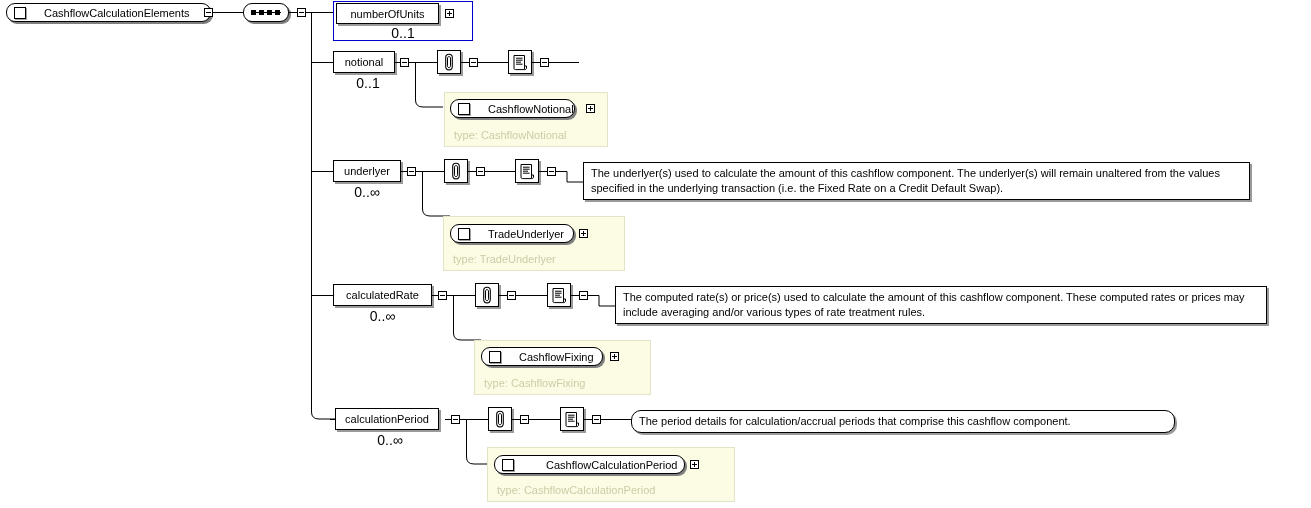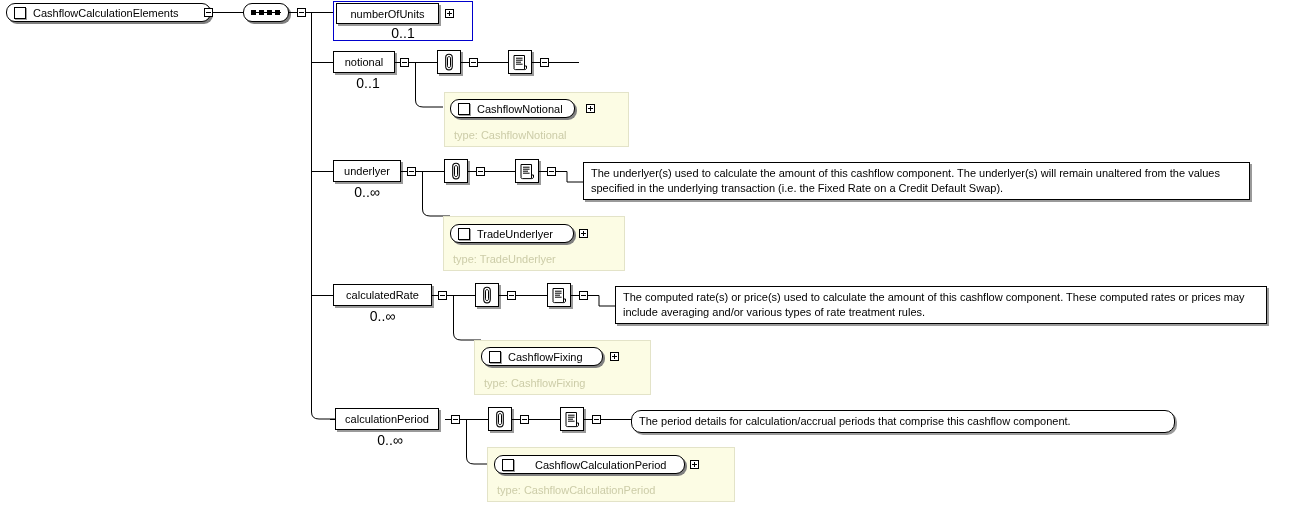--- a/index.html
+++ b/index.html
@@ -78,20 +78,21 @@
     height: 10px;
     border: 1px solid #000;
     background: #fff;
     box-shadow: 1px 1px 0 #a0a0a0;
     flex: 0 0 auto;
     margin-right: 7px;
   }
   .rounded-node .lbl {
     font-size: 11px;
     line-height: 12px;
+    margin-left: 11px;
   }
 
   
   .sequence {
     position: absolute;
     width: 46px;
     height: 19px;
     background: #fff;
     border: 1px solid #000;
     border-radius: 9px;
@@ -275,21 +276,21 @@
       <path d="M2,1.5 L12.5,1.5 L12.5,12 L14.5,12 L14.5,14 C14.5,15.2 13.5,15.6 12.5,15.6 L3.5,15.6 C2.2,15.6 1.6,14.8 2.2,13.8 L2,13.8 Z" fill="#ffffff" stroke="#000000" stroke-width="1"></path>
       <path d="M4,4.2 L10.6,4.2 M4,6.2 L10.6,6.2 M4,8.2 L9,8.2 M4,10.2 L10.6,10.2" stroke="#000000" stroke-width="1"></path>
       <path d="M12.5,12 L12.5,15.4" stroke="#000000" stroke-width="1"></path>
     </svg>
   </div>
   <div class="hline" style="left:532px; top:62px; width:12px;"></div>
   <div class="expander" style="left:540px; top:58px;"></div>
   <div class="hline" style="left:549px; top:62px; width:30px;"></div>
 
 
-  <div class="type-box" style="left:444px; top:92px; width:185px; height:55px;">
+  <div class="type-box" style="left:444px; top:92px; width:164px; height:55px;">
     <span class="type-label" style="left:9px; top:36px;">type: CashflowNotional</span>
   </div>
   <div class="rounded-node" style="left:450px; top:99px; width:125px;">
     <span class="sq"></span>
     <span class="lbl">CashflowNotional</span>
   </div>
   <div class="expander plus" style="left:586px; top:104px;"></div>
 
   <div class="hline" style="left:311px; top:171px; width:22px;"></div>
 

